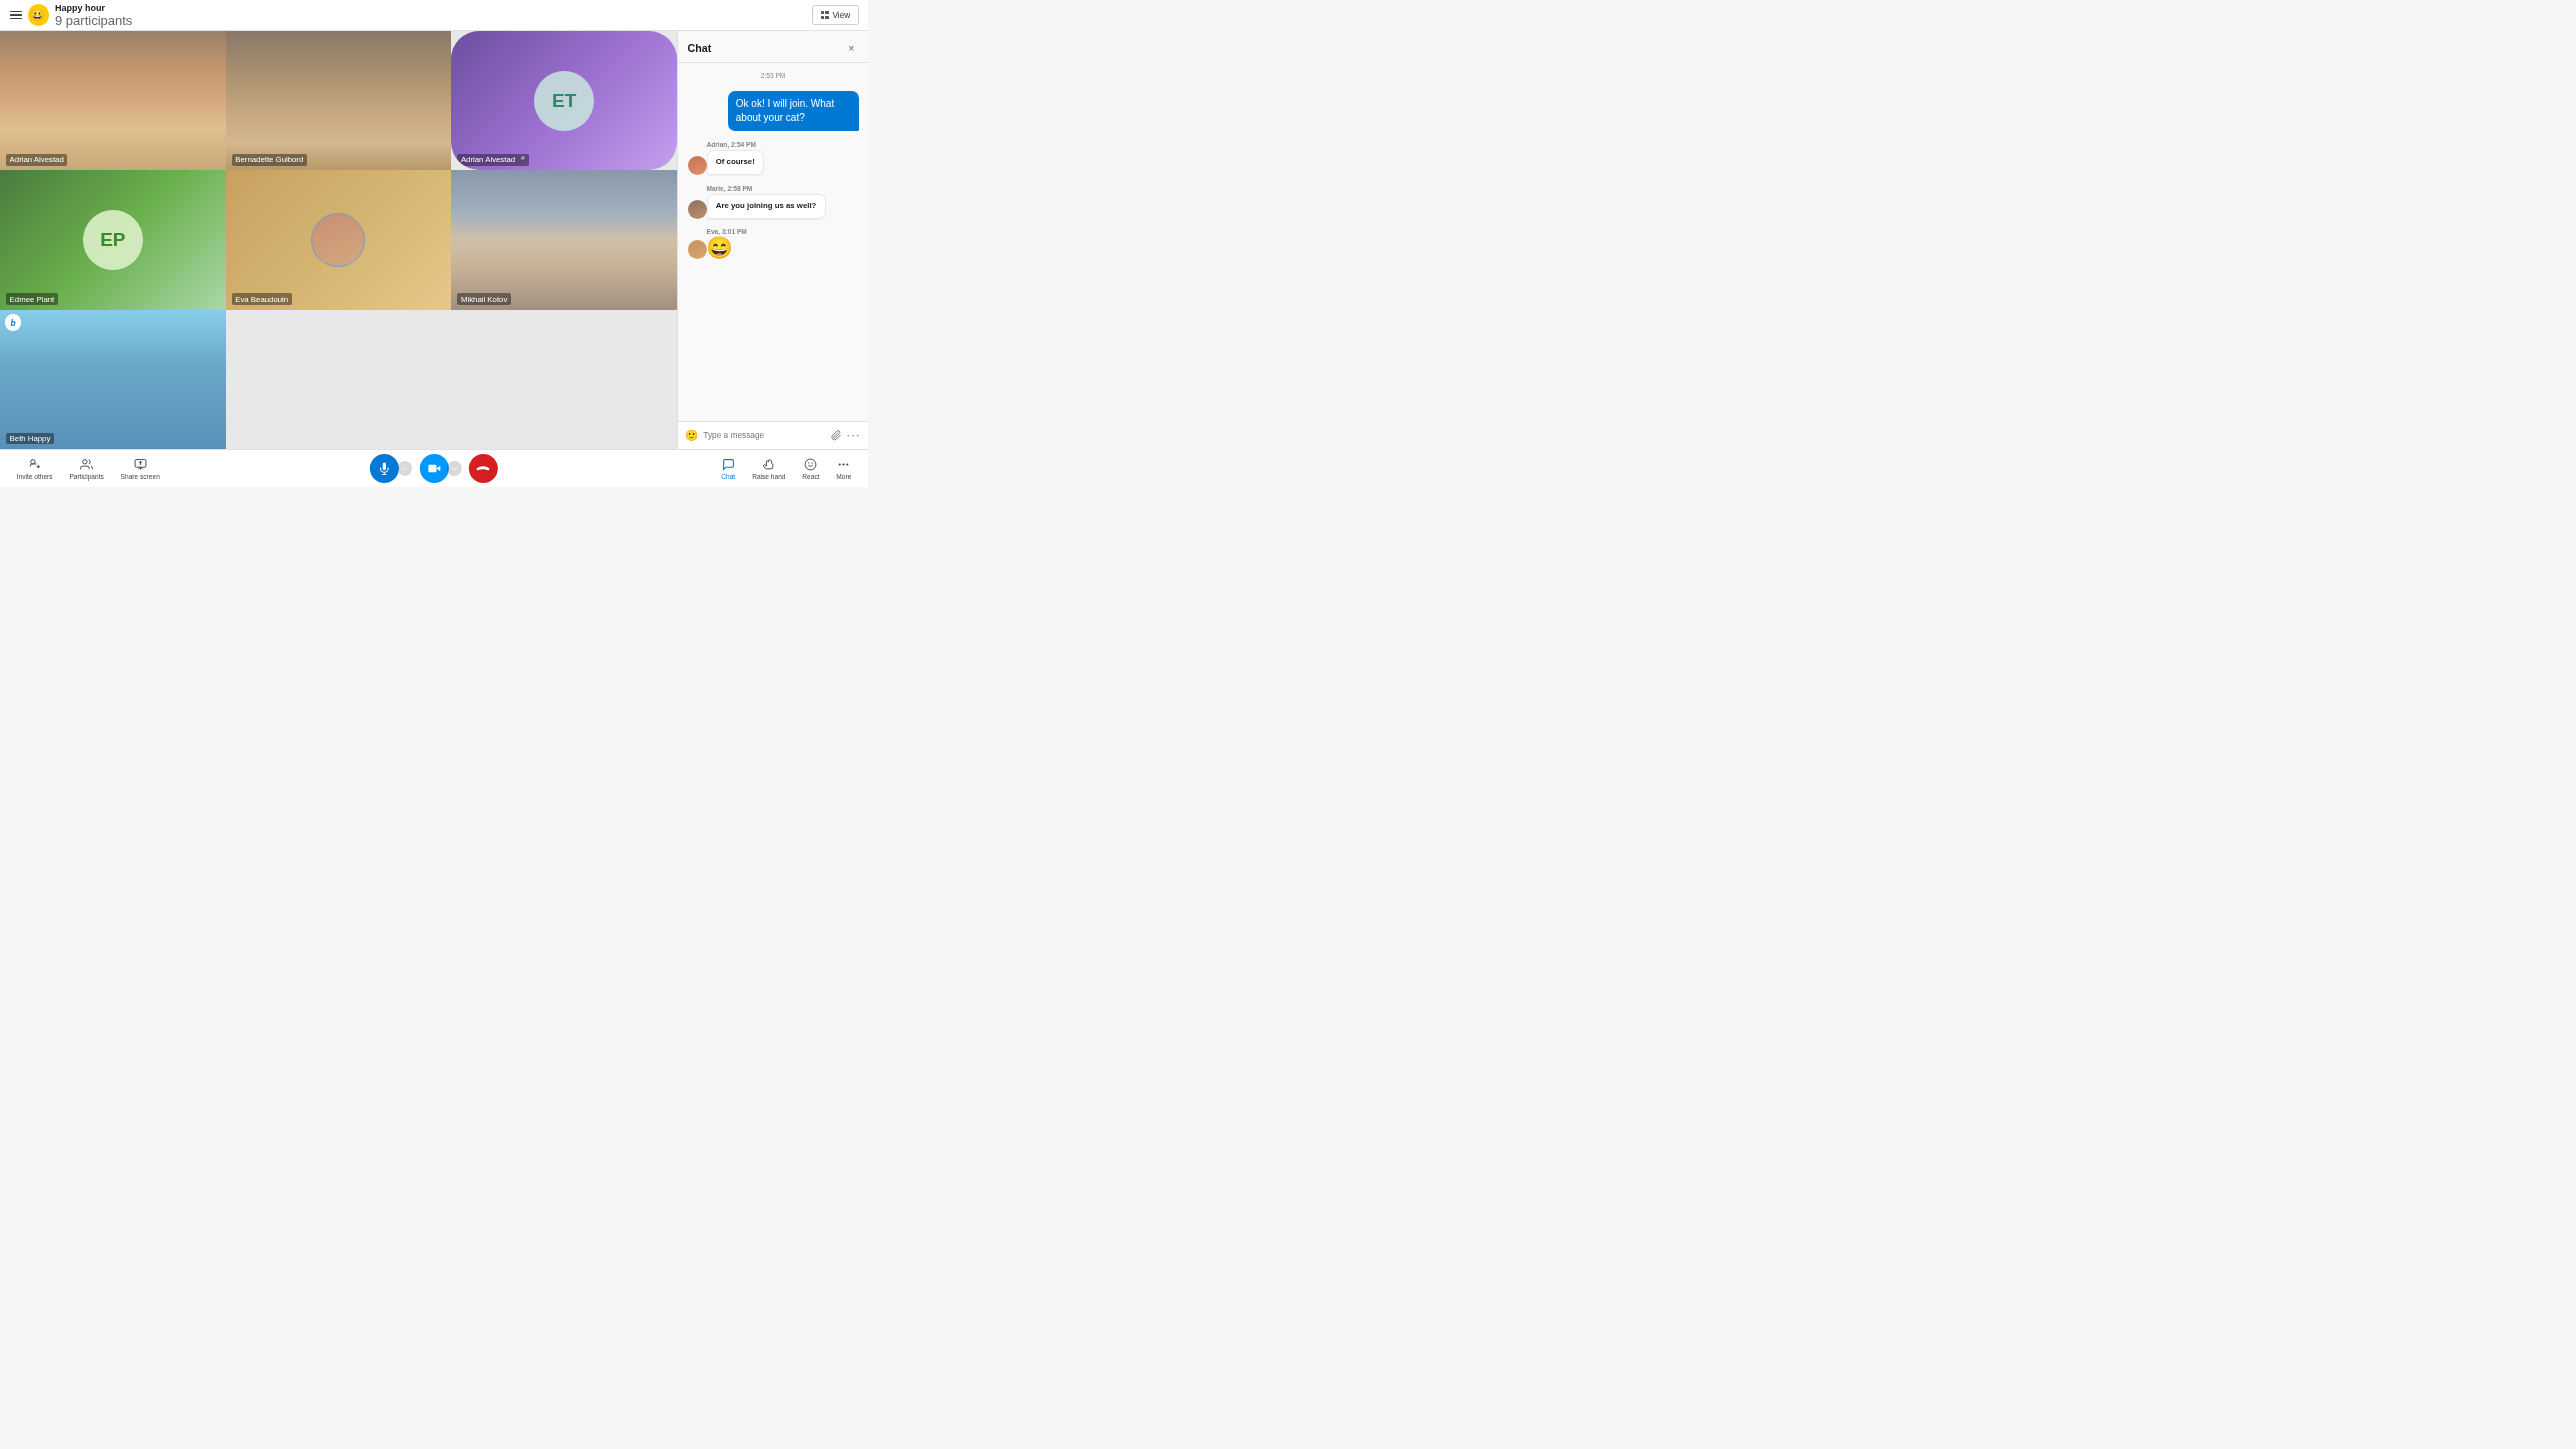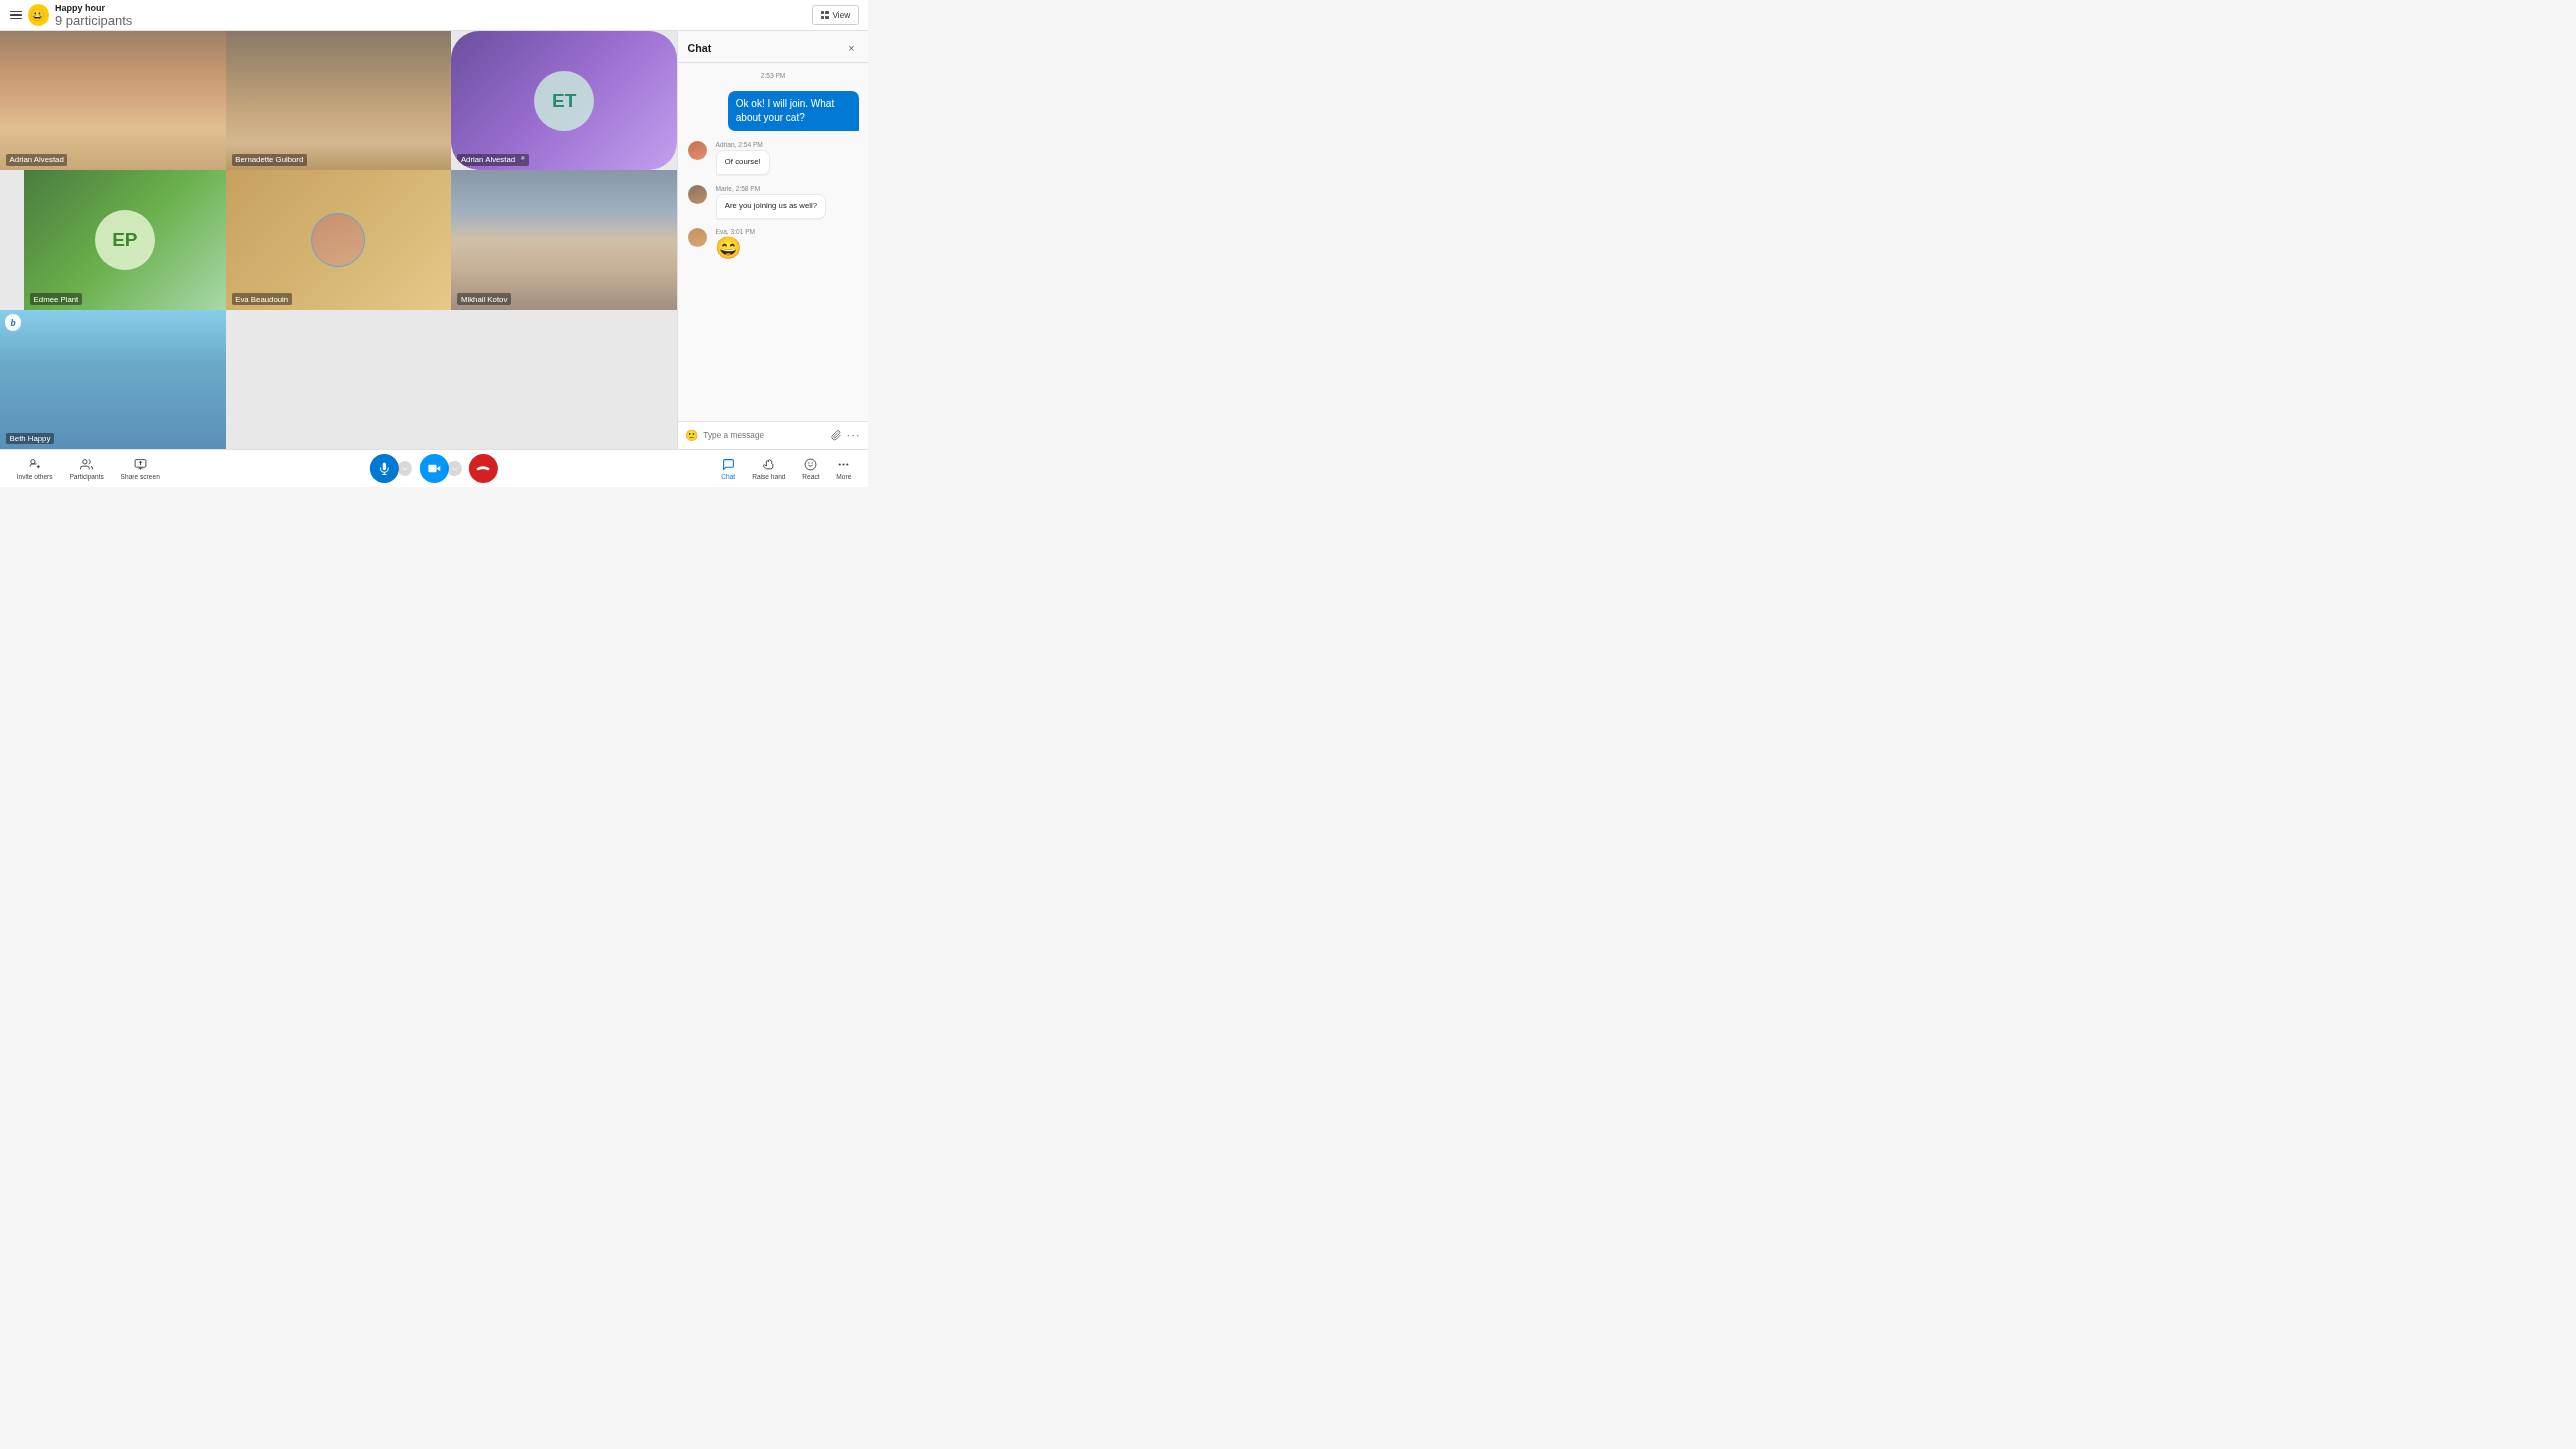--- a/index.html
+++ b/index.html
@@ -121,21 +121,21 @@
       background: rgba(0,0,0,0.4);
       padding: 1.2px 3.6px;
       border-radius: 1.8px;
       display: flex;
       align-items: center;
       gap: 2.4px;
     }
 
     
     .bg-purple { background: linear-gradient(135deg, #6b4fa0 0%, #9b6fd0 50%, #c49fef 100%); border-radius: 28px; }
-    .bg-green { background: linear-gradient(135deg, #4a7c3f 0%, #6ab04c 50%, #a8d8a8 100%); margin-left: 24px; }
+    .bg-green { background: linear-gradient(135deg, #4a7c3f 0%, #6ab04c 50%, #a8d8a8 100%); }
     .bg-amber { background: linear-gradient(135deg, #c47c2b 0%, #d4954a 50%, #e8c48a 100%); }
     .bg-lavender { background: linear-gradient(135deg, #b09acc 0%, #c8b4e0 50%, #e0d0f5 100%); }
 
     .avatar-circle {
       position: absolute;
       top: 50%;
       left: 50%;
       transform: translate(-50%, -50%);
       width: 60px;
       height: 60px;
@@ -244,22 +244,23 @@
       color: #fff;
       padding: 6px 8.3px;
       border-radius: 7.2px 7.2px 1.2px 7.2px;
       max-width: 131px;
       font-size: 10px;
       line-height: 1.4;
     }
 
     .message-row {
       display: flex;
-      align-items: flex-start;
-      gap: 9px;
+      align-items: flex-end;
+      gap: 0;
+      font-weight: bold;
     }
 
     .chat-avatar {
       width: 19px;
       height: 19px;
       border-radius: 50%;
       flex-shrink: 0;
       overflow: hidden;
     }
     .chat-avatar-adrian { background: linear-gradient(160deg, #c87050 0%, #e09070 100%); }

